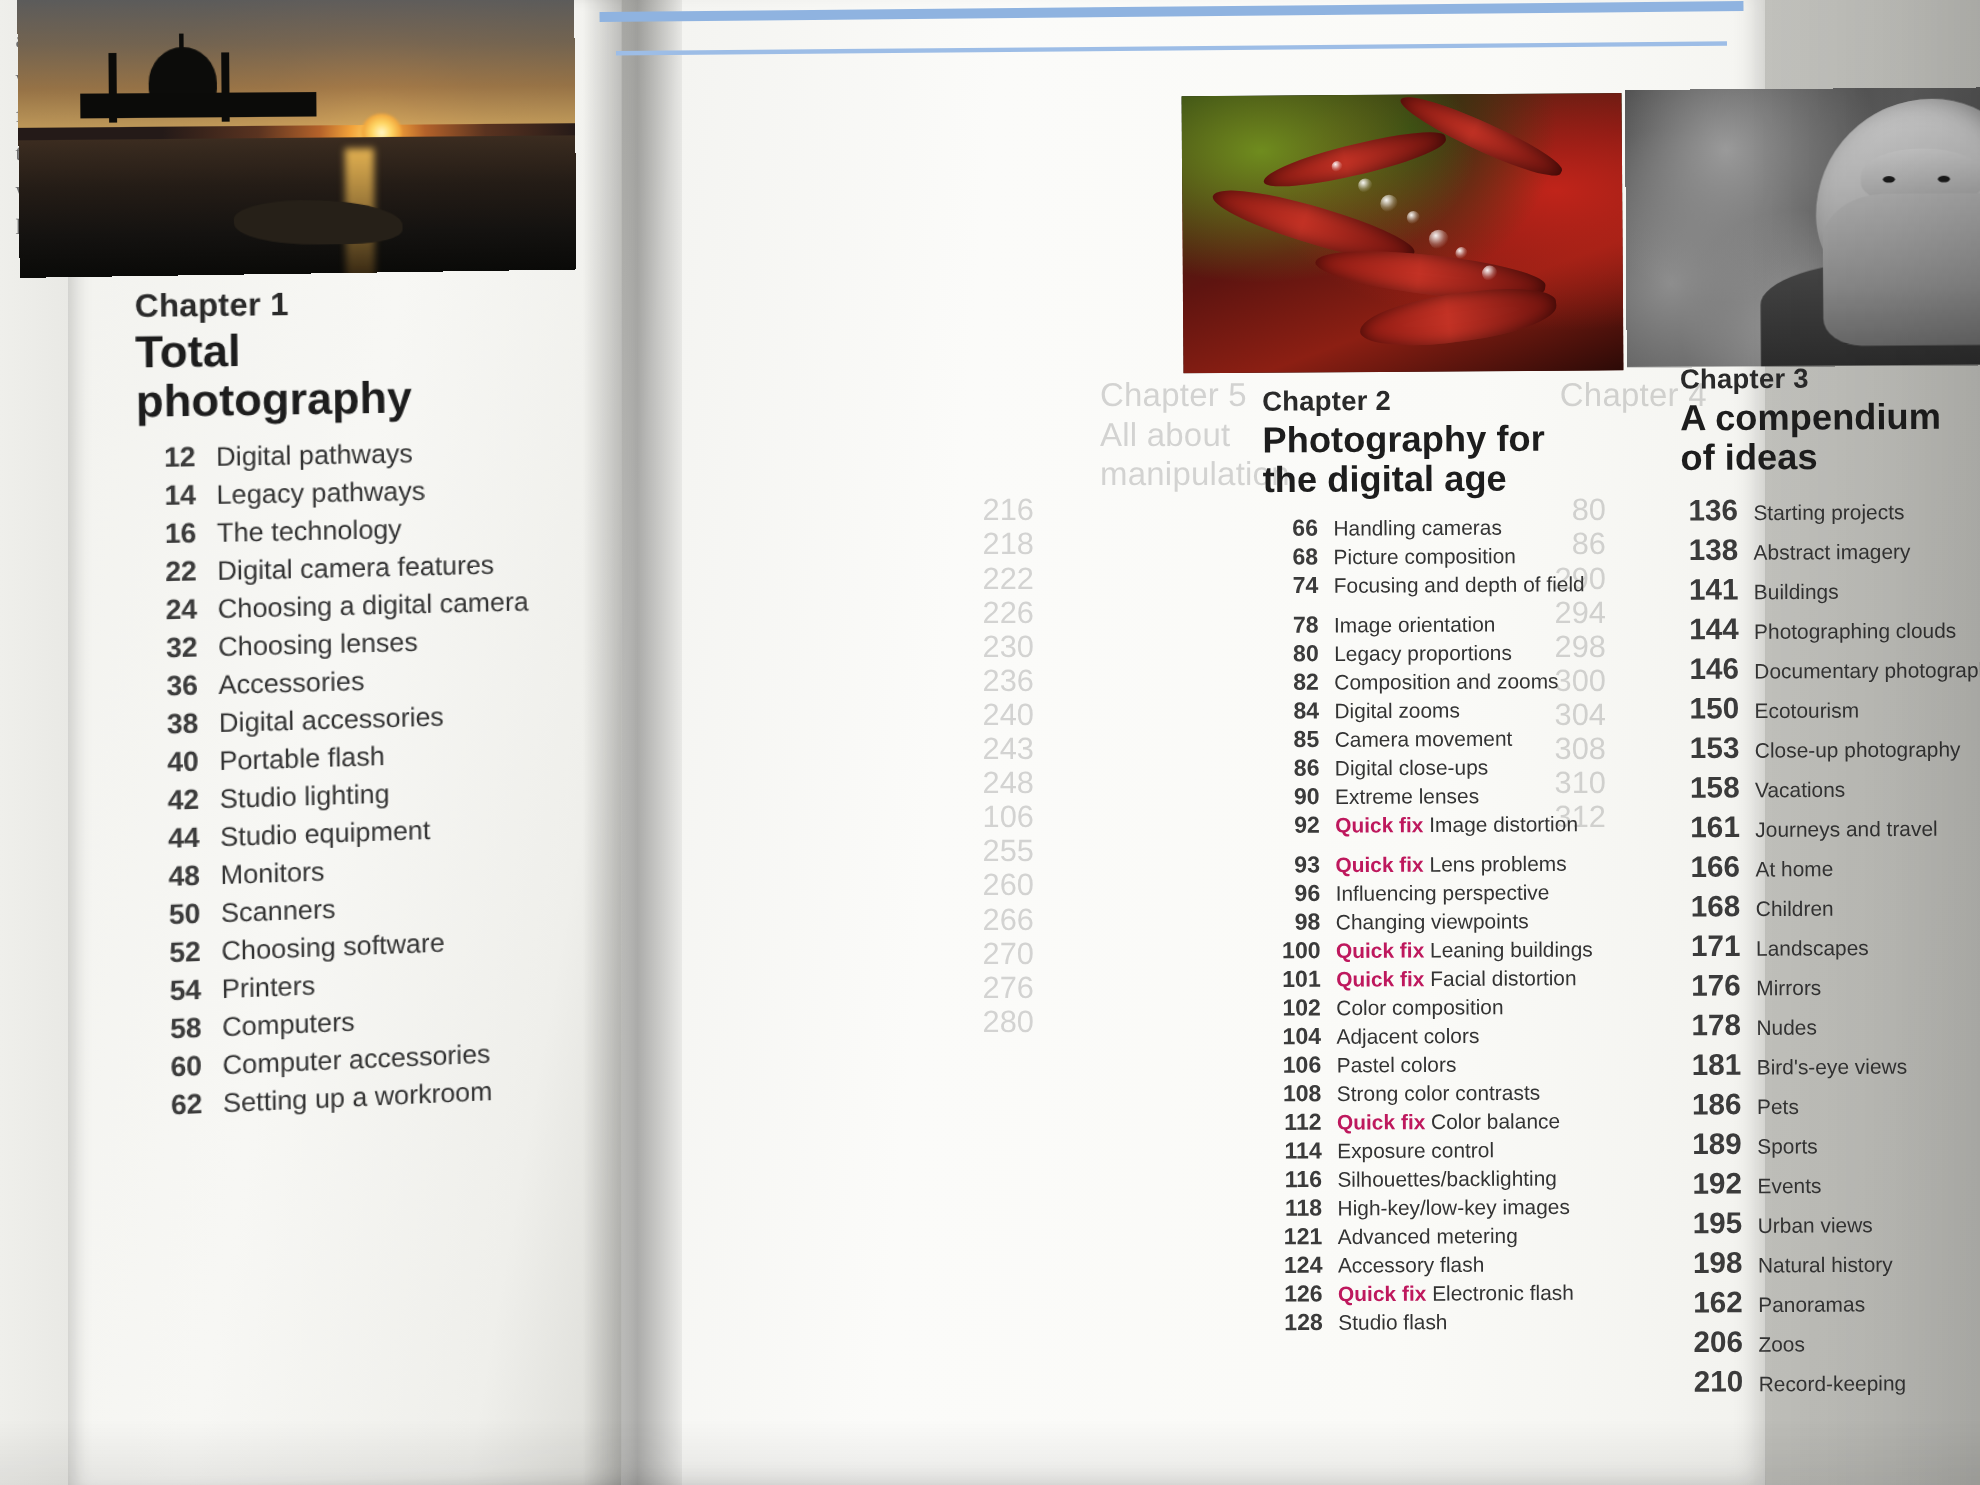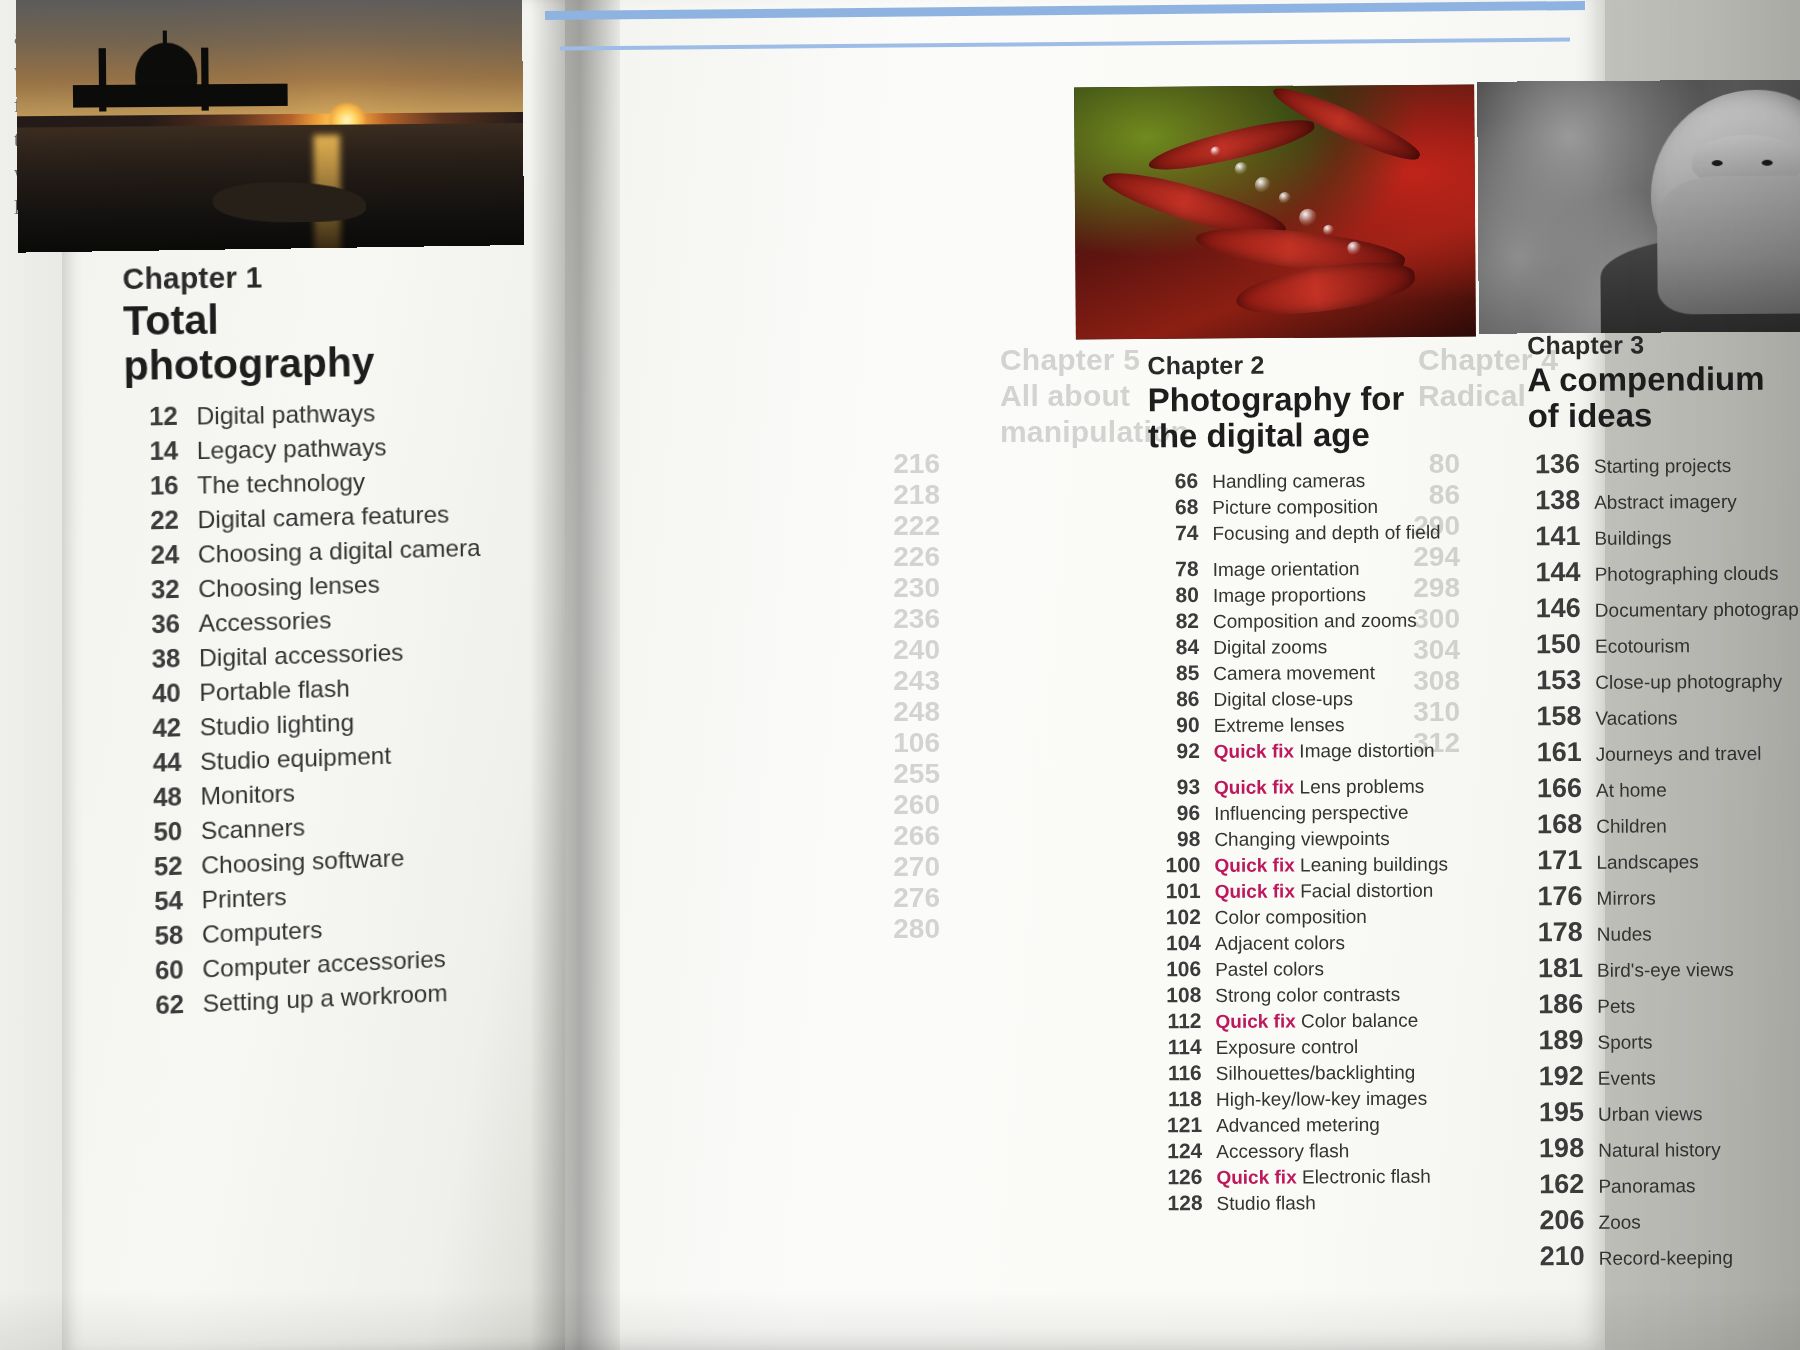--- a/index.html
+++ b/index.html
@@ -203,21 +203,21 @@
   .pt-body {
     position:absolute; left:24%; top:62%; width:62%; height:40%;
     background: linear-gradient(180deg, #4a4741 0%, #2d2b27 100%);
     border-radius: 40% 40% 0 0;
   }
 
   
   .ghost-col {
     position: absolute;
     color: rgba(120,120,118,0.30);
-    font-weight: bold;
+    font-weight: normal;
   }
   .ghost-heading { font-size: 30px; line-height: 40px; letter-spacing:.2px; }
   .ghost-num { font-size: 28px; line-height: 31px; text-align:right; }
 
   
   .col { position: absolute; }
 
   .ch-label {
     font-size: 27px;
     color: #2a2a2a;
@@ -354,21 +354,20 @@
     <div class="pt-body"></div>
     <div class="pt-hood"></div>
     <div class="pt-face">
       <div class="pt-eye" style="left:18%;top:48%;"></div>
       <div class="pt-eye" style="left:62%;top:48%;"></div>
     </div>
     <div class="pt-veil"></div>
   </div>
 
   <div class="ghost-col ghost-heading" style="left:1418px; top:340px; width:240px;">Chapter 4</div>
-  <div class="ghost-col ghost-heading" style="left:1418px; top:376px; width:280px;">Radical</div>
 
   <div class="ghost-col ghost-heading" style="left:1000px; top:340px; width:240px;">Chapter 5</div>
   <div class="ghost-col ghost-heading" style="left:1000px; top:376px; width:280px;">All about</div>
   <div class="ghost-col ghost-heading" style="left:1000px; top:412px; width:320px;">manipulation</div>
 
   <div class="ghost-col ghost-num" id="ghost-nums-left" style="left:880px; top:448px; width:60px;">
       <div>216</div>
       <div>218</div>
       <div>222</div>
       <div>226</div>
@@ -499,21 +498,21 @@
           <span class="toc-num">74</span>
           <span class="toc-txt">Focusing and depth of field</span>
         </div>
         <div class="spacer" style="height: 10px;"></div>
         <div class="toc-row">
           <span class="toc-num">78</span>
           <span class="toc-txt">Image orientation</span>
         </div>
         <div class="toc-row">
           <span class="toc-num">80</span>
-          <span class="toc-txt">Image proportions</span>
+          <span class="toc-txt">Legacy proportions</span>
         </div>
         <div class="toc-row">
           <span class="toc-num">82</span>
           <span class="toc-txt">Composition and zooms</span>
         </div>
         <div class="toc-row">
           <span class="toc-num">84</span>
           <span class="toc-txt">Digital zooms</span>
         </div>
         <div class="toc-row">

